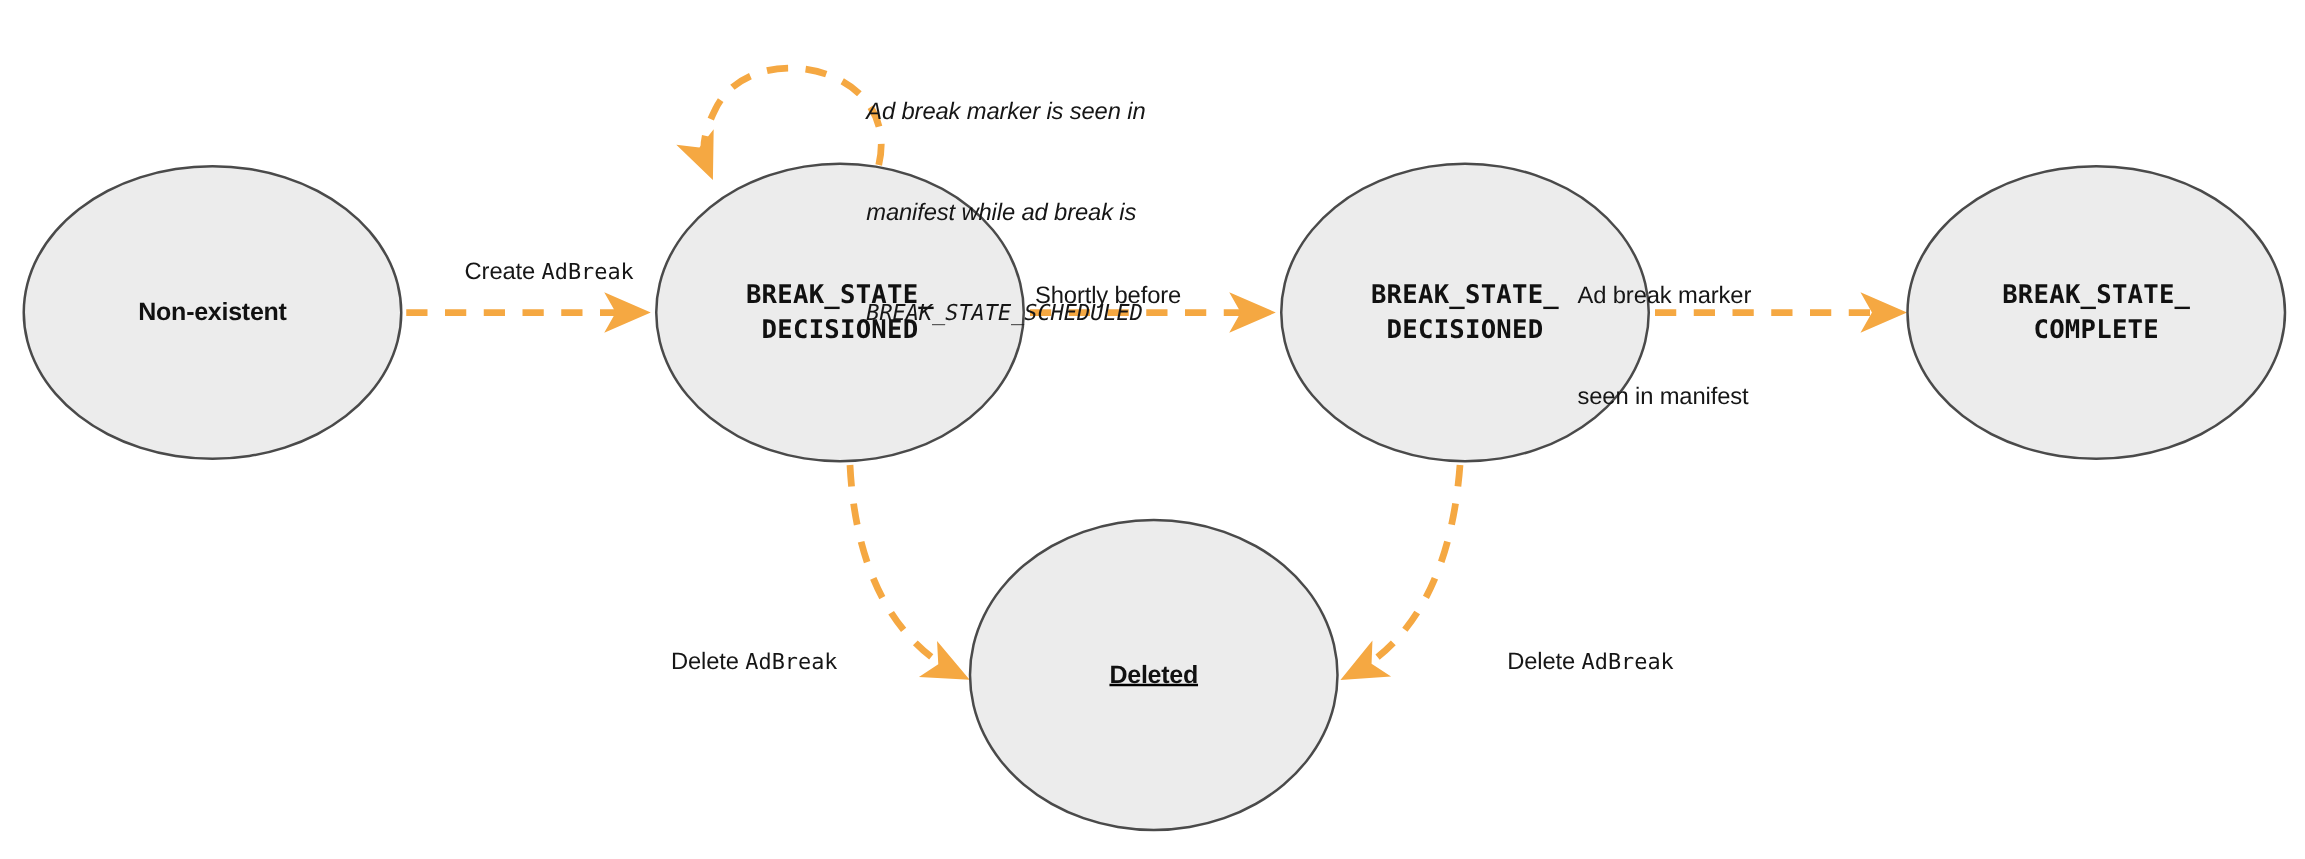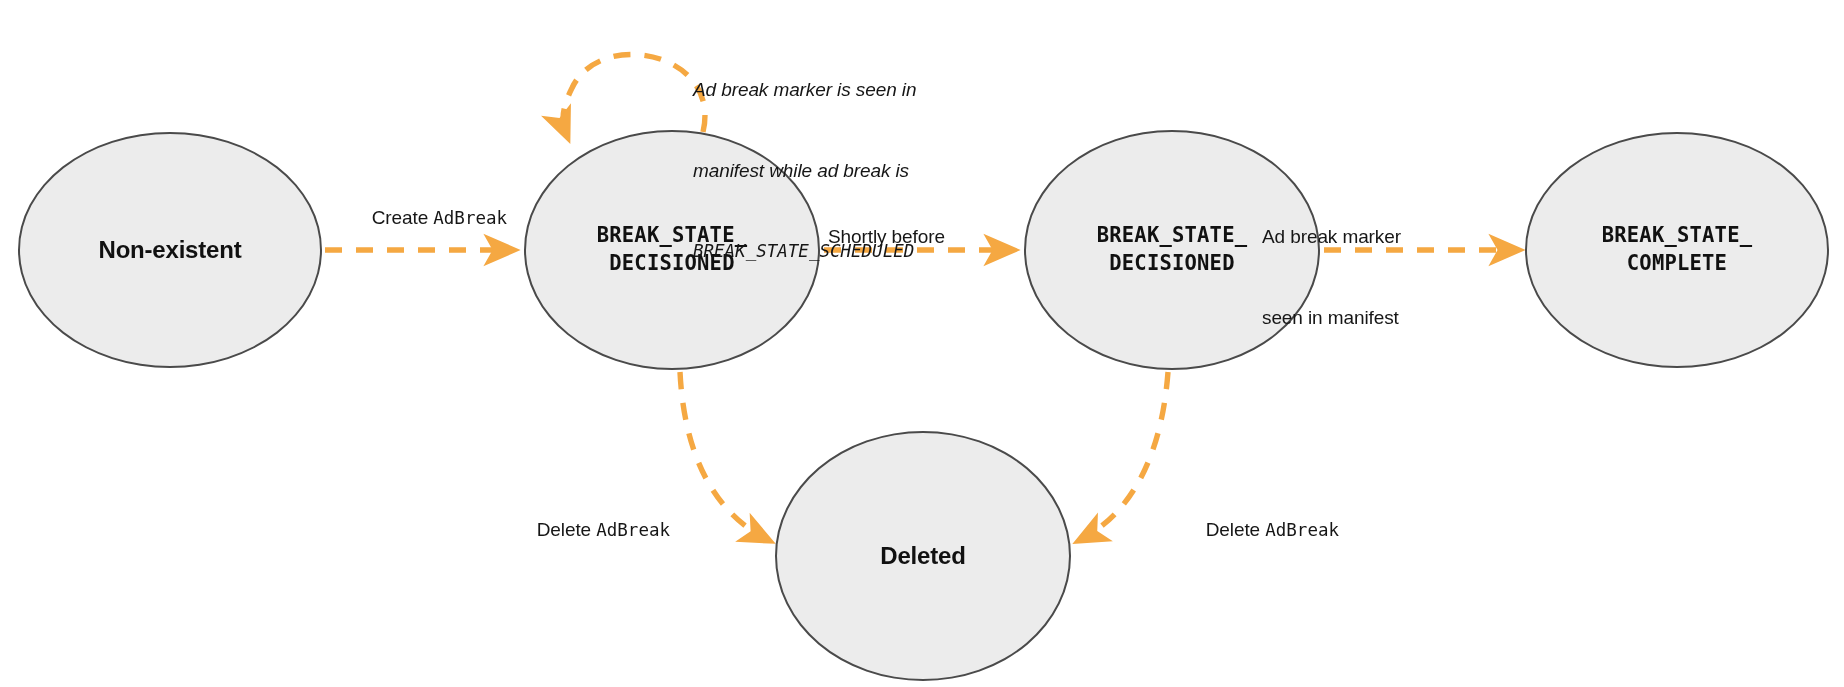--- a/index.html
+++ b/index.html
@@ -43,21 +43,21 @@
     font-weight: bold;
     font-size: 20.5px;
     line-height: 1.35;
     color: #111111;
     letter-spacing: 0.2px;
     white-space: pre-line;
   }
   .node-label.plain {
     font-family: "Liberation Sans", sans-serif;
     font-weight: bold;
-    font-size: 24px;
+    font-size: 20px;
     letter-spacing: -0.2px;
   }
   .edge-label {
     position: absolute;
     font-family: "Liberation Sans", sans-serif;
     font-size: 19px;
     line-height: 1.42;
     color: #161616;
     white-space: pre;
     letter-spacing: -0.1px;
@@ -113,21 +113,21 @@
     </div>
   </div>
 
   <div class="state-node" style="left:1525px; top:132px; width:304px; height:236px;">
     <div>
       <div class="node-label">BREAK_STATE_</div>
       <div class="node-label">COMPLETE</div>
     </div>
   </div>
 
-  <div class="state-node" style="left:775px; top:431px; width:296px; height:250px;">
+  <div class="state-node" style="left:775px; top:415px; width:296px; height:250px;text-decoration:underline;">
     <div class="node-label plain">Deleted</div>
   </div>
 
   <div class="edge-label lbl-center" style="left:334px; top:178px; width:190px;">
     <span>Create </span><span class="mono">AdBreak</span>
   </div>
 
   <div class="edge-label lbl-left" style="left:693px; top:23px; width:300px;font-style:italic;">
     <div>Ad break marker is seen in</div>
     <div>manifest while ad break is</div>

